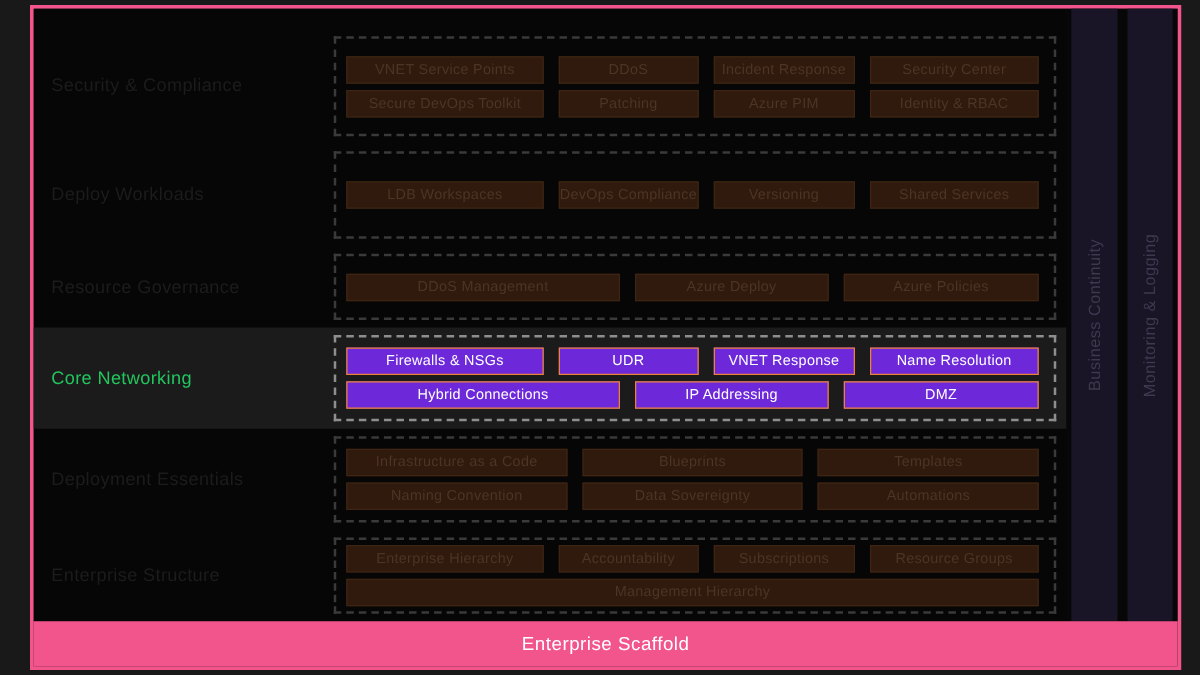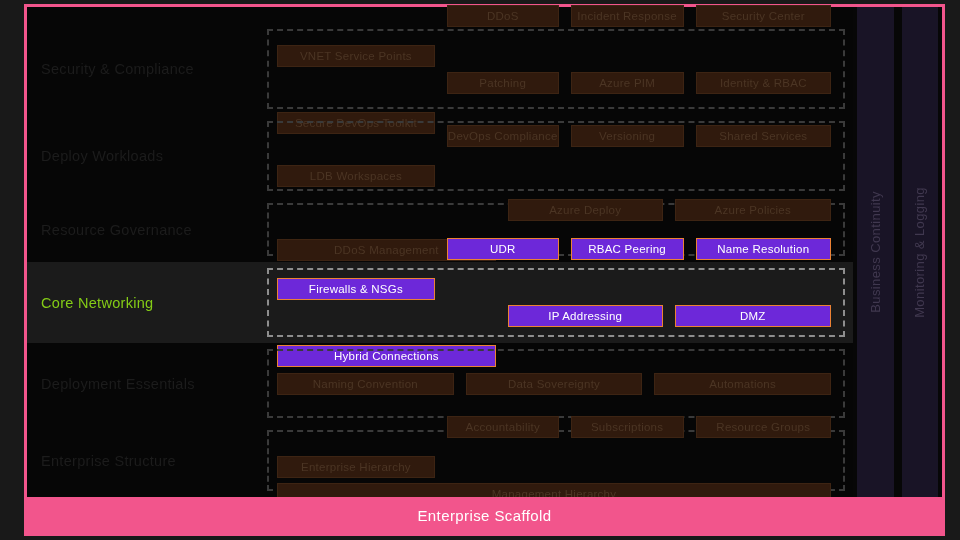--- a/index.html
+++ b/index.html
@@ -47,21 +47,21 @@
     width: 240px;
     flex: 0 0 240px;
     display: flex;
     align-items: center;
     padding-left: 14px;
     font-size: 14.5px;
     letter-spacing: .3px;
     color: #1c1c1c;
     white-space: nowrap;
   }
-  .row.active .row-label { color: #84cc16; }
+  .row.active .row-label { color: #22c55e; }
 
   .row-body {
     flex: 1 1 auto;
     position: relative;
     padding: 4px 6px 4px 2px;
     margin: 6px 8px 6px 0;
     border: 2px dashed #3a3a3a;
     display: flex;
     flex-direction: column;
     justify-content: center;
@@ -87,21 +87,21 @@
     white-space: nowrap;
   }
   .row.active .tile {
     background: #6d28d9;
     border-color: #ec8234;
     color: #ffffff;
   }
 
   
   .c4 > .tile { flex: 1 1 0; }
-  .c4 > .tile:nth-child(1) { flex: 1.32 1 0; margin-top: 40px; }
+  .c4 > .tile:nth-child(1) { flex: 1.32 1 0; }
   .c4 > .tile:nth-child(2) { flex: 0.93 1 0; }
   .c4 > .tile:nth-child(3) { flex: 0.94 1 0; }
   .c4 > .tile:nth-child(4) { flex: 1.13 1 0; text-align: center; }
   .c3 > .tile { flex: 1 1 0; }
   .c1 > .tile { flex: 1 1 0; }
 
   
   #bands {
     width: 89px;
     flex: 0 0 89px;
@@ -185,33 +185,38 @@
               <div class="tile">Azure Policies</div>
             </div>
           </div>
         </div>
         <div class="row active" style="top: 255px; height: 81px;">
           <div class="row-label">Core Networking</div>
           <div class="row-body">
             <div class="tile-line c4">
               <div class="tile">Firewalls &amp; NSGs</div>
               <div class="tile">UDR</div>
-              <div class="tile">RBAC Peering</div>
+              <div class="tile">VNET Response</div>
               <div class="tile">Name Resolution</div>
             </div>
             <div class="tile-line c4">
               <div class="tile">Hybrid Connections</div>
               <div class="tile">IP Addressing</div>
               <div class="tile">DMZ</div>
             </div>
           </div>
         </div>
         <div class="row" style="top: 336px; height: 81px;">
           <div class="row-label">Deployment Essentials</div>
           <div class="row-body">
+            <div class="tile-line c3">
+              <div class="tile">Infrastructure as a Code</div>
+              <div class="tile">Blueprints</div>
+              <div class="tile">Templates</div>
+            </div>
             <div class="tile-line c3">
               <div class="tile">Naming Convention</div>
               <div class="tile">Data Sovereignty</div>
               <div class="tile">Automations</div>
             </div>
           </div>
         </div>
         <div class="row" style="top: 417px; height: 73px;">
           <div class="row-label">Enterprise Structure</div>
           <div class="row-body">

